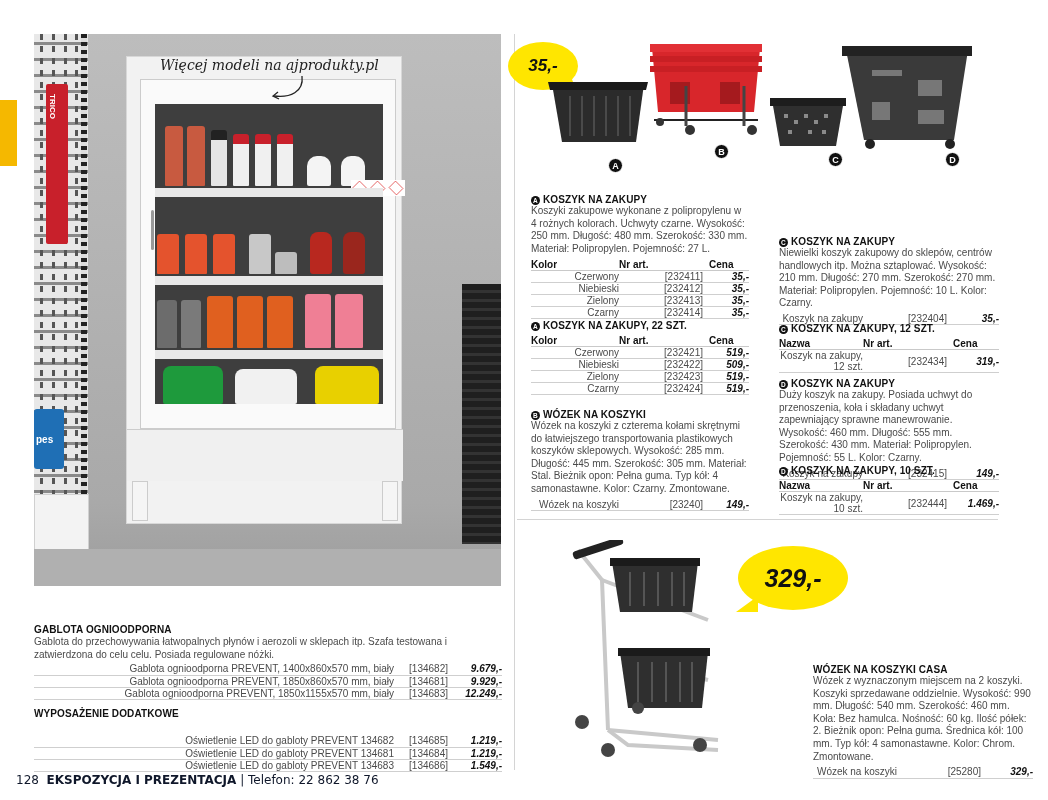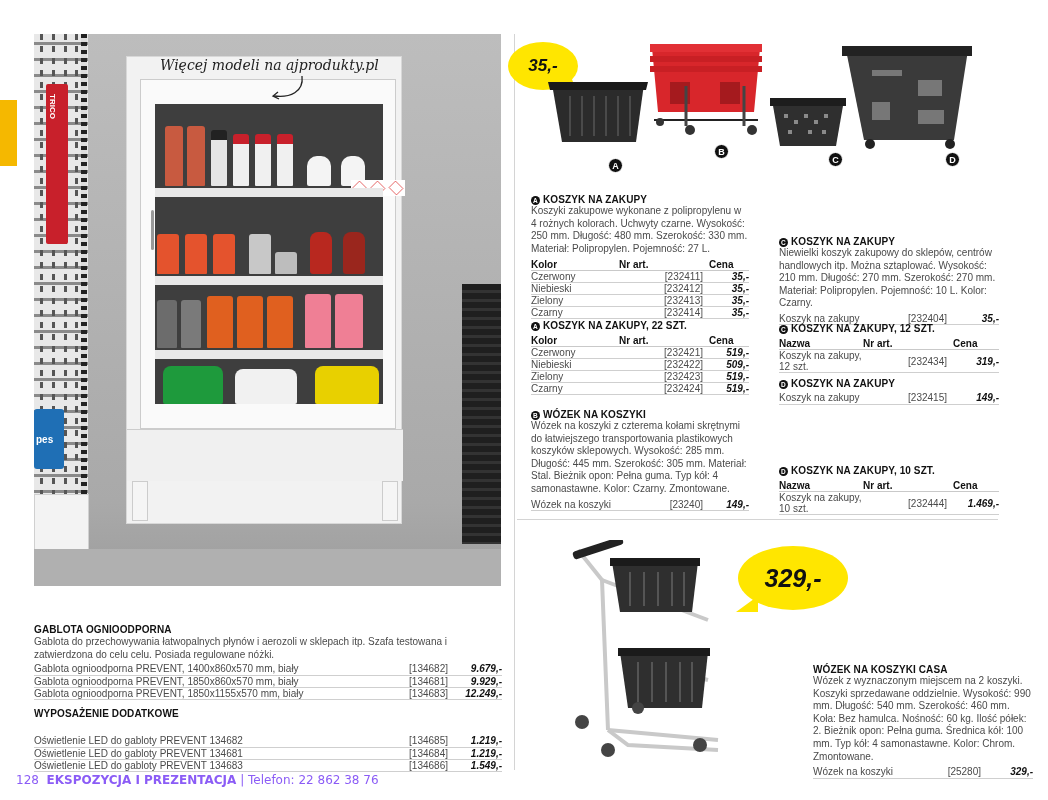--- a/index.html
+++ b/index.html
@@ -39,38 +39,38 @@
   .basket-stack { left: 428px; top: 250px; width: 39px; height: 260px; background: repeating-linear-gradient(180deg,#1f1f1f 0 6px,#333 6px 9px); }
 
   .handwritten { left: 160px; top: 57px; font-family: "DejaVu Serif", serif; font-style: italic; font-size: 14px; color: #222; }
   .arrow { left: 270px; top: 74px; }
 
   
   .h { font-weight: bold; font-size: 10px; color: #111; letter-spacing: .1px; }
   .desc { font-size: 10px; line-height: 12.6px; color: #4a4a4a; }
   table.pt { border-collapse: collapse; font-size: 10px; color: #4a4a4a; }
   table.pt th { font-weight: bold; color: #111; text-align: left; padding: 0; height: 12.5px; border-bottom: 1px solid #c9c9c9; }
-  table.pt td { padding: 0; height: 12px; border-bottom: 1px solid #cfcfcf; }
+  table.pt td { padding: 0; height: 12px; border-bottom: 1px solid #cfcfcf; text-align: right; }
   table.pt .r { text-align: left; }
   table.pt .price { text-align: right; font-weight: bold; font-style: italic; color: #111; }
   table.pt .nr { text-align: right; padding-right: 6px; }
   .circ { display: inline-flex; width: 9px; height: 9px; border-radius: 50%; background: #111; color: #fff; font-size: 6.5px; font-weight: bold; align-items: center; justify-content: center; margin-right: 3px; vertical-align: 0px; }
 
   
   .vline { left: 514px; top: 34px; width: 1px; height: 736px; background: #d4d4d4; }
   .hline { left: 517px; top: 519px; width: 481px; height: 1px; background: #d4d4d4; }
 
   
   .bubble { background: #ffe600; border-radius: 50%; display: flex; align-items: center; justify-content: center; font-weight: bold; font-style: italic; color: #111; }
 
   
   .basket { position: absolute; }
   .letter-badge { position: absolute; width: 15px; height: 15px; border-radius: 50%; background: #111; color: #fff; font-size: 9px; font-weight: bold; display: flex; align-items: center; justify-content: center; border: 1px solid #fff; }
 
-  .footer { left: 16px; top: 773px; font-size: 12px; color: #8b5cf6; font-family: "DejaVu Sans", sans-serif; }
+  .footer { left: 16px; top: 773px; font-size: 12px; color: #0f172a; font-family: "DejaVu Sans", sans-serif; }
   .footer b { font-weight: bold; }
 </style>
 </head>
 <body>
 
 <div class="abs side-tab"></div>
 
 <div class="abs photo">
   <div class="abs pegboard"></div>
   <div class="abs peg-col" style="left:6px"></div>
@@ -364,20 +364,21 @@
           <td>Koszyk na zakupy, 12 szt.</td>
           <td class="nr">[232434]</td>
           <td class="price">319,-</td>
         </tr>
   </tbody>
     </table>
 </div>
 
 <div class="abs" style="left:779px;top:378px;width:220px">
   <div class="h"><span class="circ">D</span><span>KOSZYK NA ZAKUPY</span></div>
+  <div class="desc">Duży koszyk na zakupy. Posiada uchwyt do przenoszenia, koła i składany uchwyt zapewniający sprawne manewrowanie. Wysokość: 460 mm. Długość: 555 mm. Szerokość: 430 mm. Materiał: Polipropylen. Pojemność: 55 L. Kolor: Czarny.</div>
   <table class="pt" style="width:220px;margin-top:3px">
     <tbody>
         <tr>
           <td>Koszyk na zakupy</td>
           <td class="nr" style="width:90px">[232415]</td>
           <td class="price" style="width:46px">149,-</td>
         </tr>
   </tbody>
     </table>
 </div>

